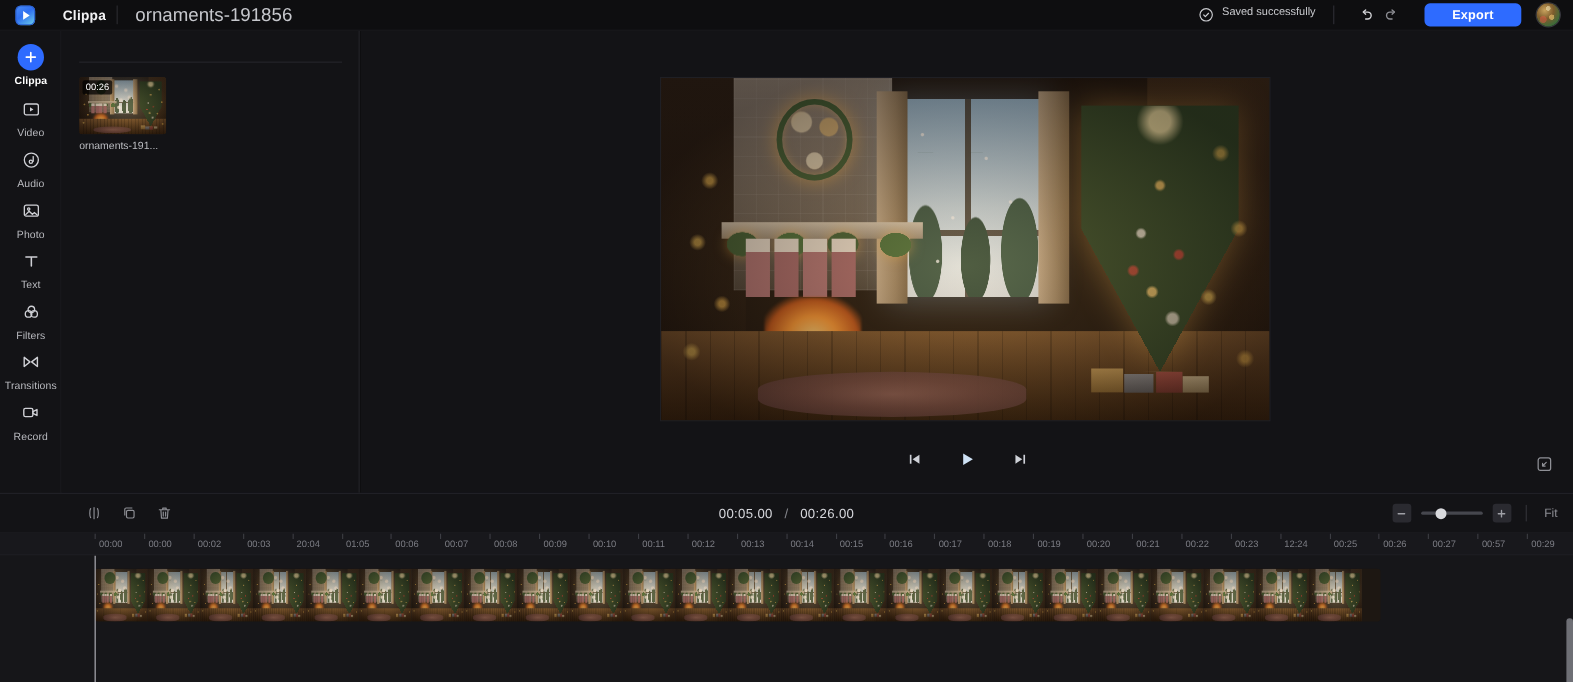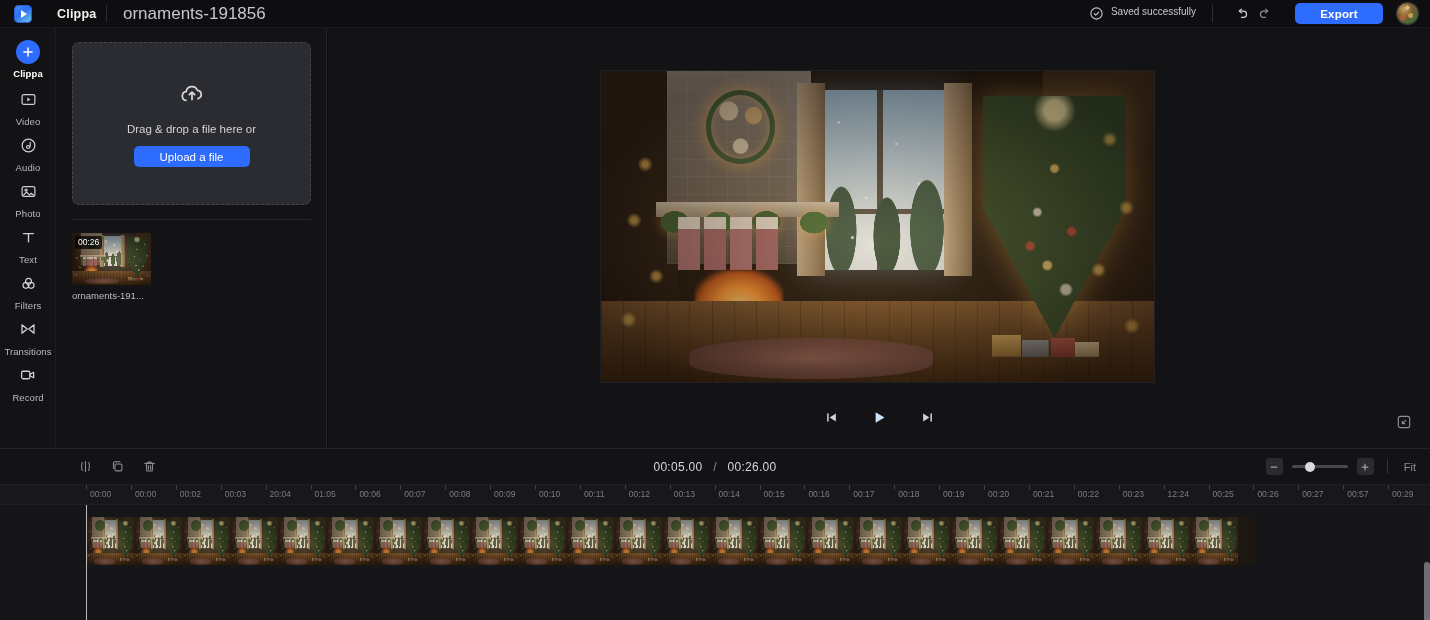--- a/index.html
+++ b/index.html
@@ -472,30 +472,20 @@
         <svg width="18" height="18" viewBox="0 0 24 24" fill="none" stroke="currentColor" stroke-width="1.7" stroke-linejoin="round">
             <rect x="3.5" y="7" width="11" height="10" rx="2"></rect>
             <path d="M14.5 11l5-2.6v7.2l-5-2.6z"></path>
           </svg>
       </div>
       <div class="rail-label">Record</div>
     </div>
   </div>
 
   <div class="media-panel">
-    <div class="dropzone">
-      <span>
-        <svg width="28" height="28" viewBox="0 0 24 24" fill="none" stroke="#d6d7dc" stroke-width="1.5" stroke-linecap="round" stroke-linejoin="round">
-          <path d="M6.8 17.5A3.8 3.8 0 0 1 7 10a5 5 0 0 1 9.6-1.2 3.6 3.6 0 0 1 .5 7.1"></path>
-          <path d="M12 16.8v-6.2M9.7 12.6L12 10.3l2.3 2.3"></path>
-        </svg>
-      </span>
-      <div class="dz-text">Drag &amp; drop a file here or</div>
-      <button class="upload-btn">Upload a file</button>
-    </div>
 
     <div class="media-divider"></div>
 
     <div class="media-grid">
       <div class="media-card">
         <div class="media-thumb">
           <div class="scene">
             <div class="wall-l"></div>
               <div class="wall-r"></div>
               <div class="brick"></div>

